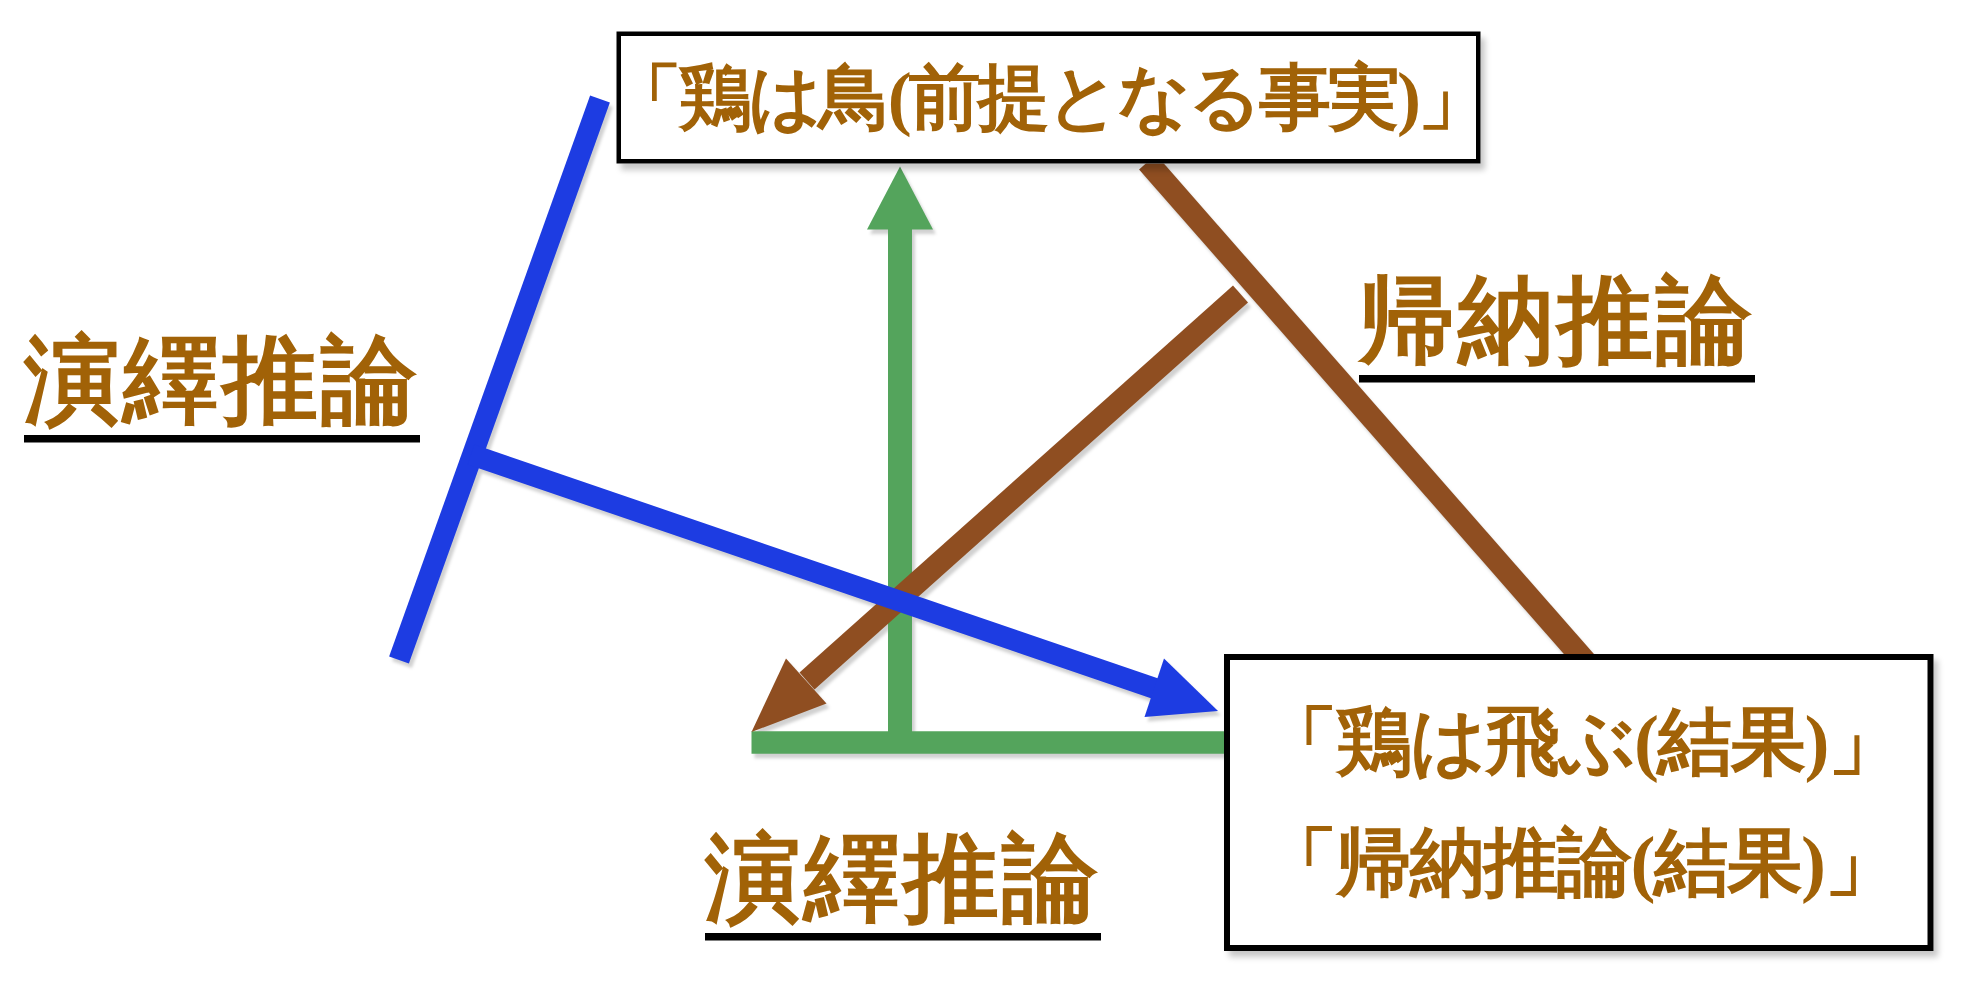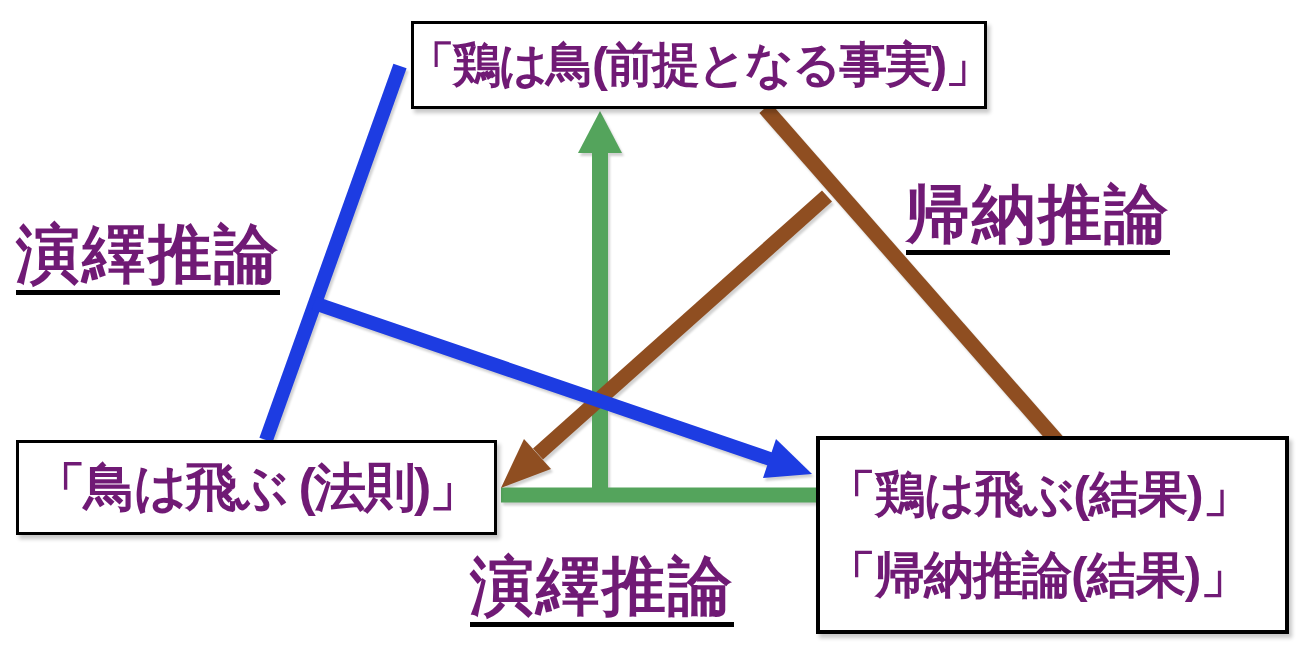--- a/index.html
+++ b/index.html
@@ -1,23 +1,23 @@
 <!DOCTYPE html>
 <html><head>
 <meta charset="utf-8">
 <style>
   html,body{margin:0;padding:0;background:#ffffff;}
   .canvas{
     position:relative;
     width:1312px;height:656px;
     background:#ffffff;
     overflow:hidden;
-    font-family:Liberation Sans, sans-serif;
+    font-family:Liberation Serif, serif;
     font-weight:bold;
-    color:#701a75;
+    color:#a16207;
   }
   .arrow-layer{
     position:absolute;left:0;top:0;width:1312px;height:656px;
     filter:drop-shadow(2px 3px 1px rgba(0,0,0,0.18));
   }
   .dbox{
     position:absolute;
     background:#ffffff;
     border:3px solid #000;
     box-sizing:border-box;
@@ -34,21 +34,21 @@
     left:16px;top:440px;width:481px;height:95px;
     justify-content:center;
     font-size:52px;letter-spacing:-2px;white-space:nowrap;
   }
   .box-result{
     left:816px;top:436px;width:473px;height:198px;
     border-width:4px;
     flex-direction:column;
     align-items:flex-start;
     justify-content:space-evenly;
-    padding-left:6px;
+    padding-left:22px;
     font-size:50px;letter-spacing:-1px;white-space:nowrap;
   }
   .box-result .rline{line-height:1.1;}
   .dlabel{
     position:absolute;
     font-size:64px;
     letter-spacing:2px;
     line-height:1;
     white-space:nowrap;
     border-bottom:5px solid #000;
@@ -81,23 +81,20 @@
       <line x1="400" y1="66" x2="266" y2="440" stroke-width="14" stroke="#1D3CE2"></line>
       <line x1="314" y1="303" x2="770" y2="459" stroke-width="14" stroke="#1D3CE2"></line>
       <polygon points="812,474 763,478 776,439" fill="#1D3CE2"></polygon>
     </g>
   </svg>
 
   <div class="dbox box-premise">
     <span>「鶏は鳥(前提となる事実)」</span>
   </div>
 
-  <div class="dbox box-law">
-    <span>「鳥は飛ぶ (法則)」</span>
-  </div>
 
   <div class="dbox box-result">
     <span class="rline">「鶏は飛ぶ(結果)」</span>
     <span class="rline">「帰納推論(結果)」</span>
   </div>
 
   <div class="dlabel label-deduction">演繹推論</div>
   <div class="dlabel label-induction">帰納推論</div>
   <div class="dlabel label-abduction">演繹推論</div>
 

